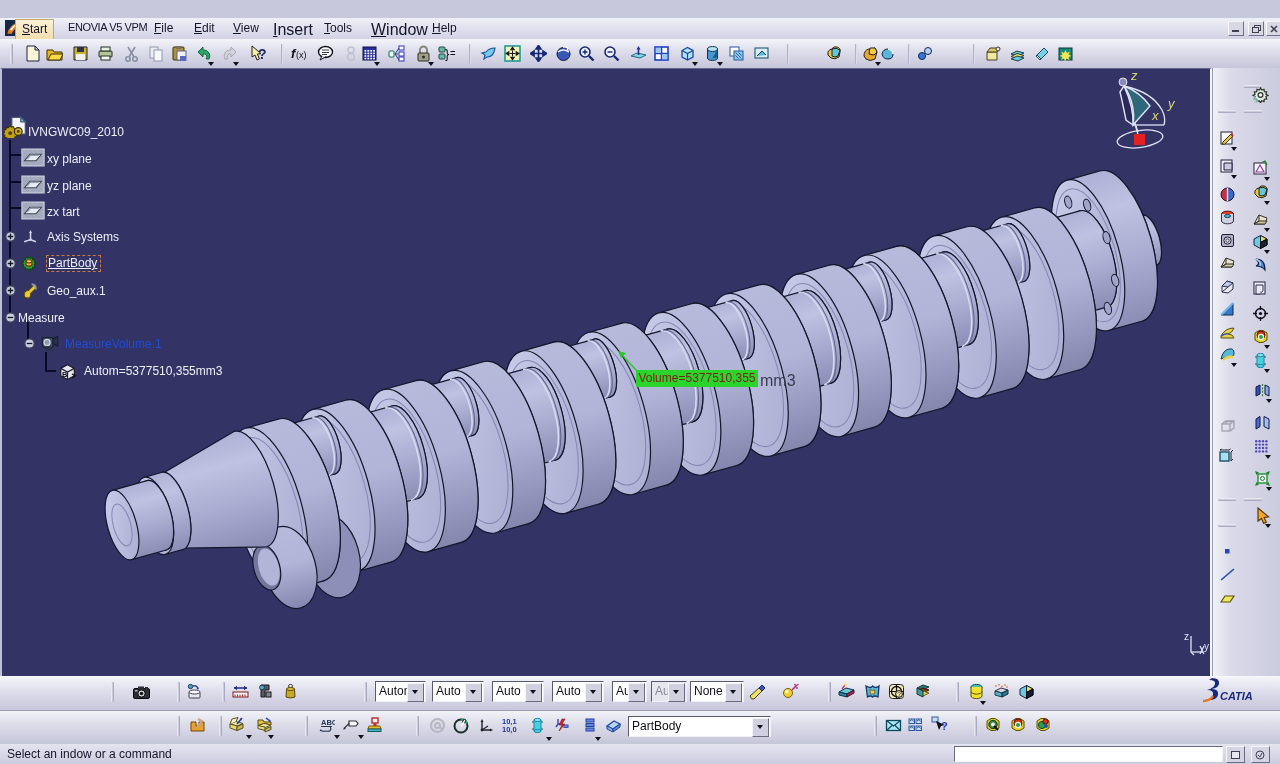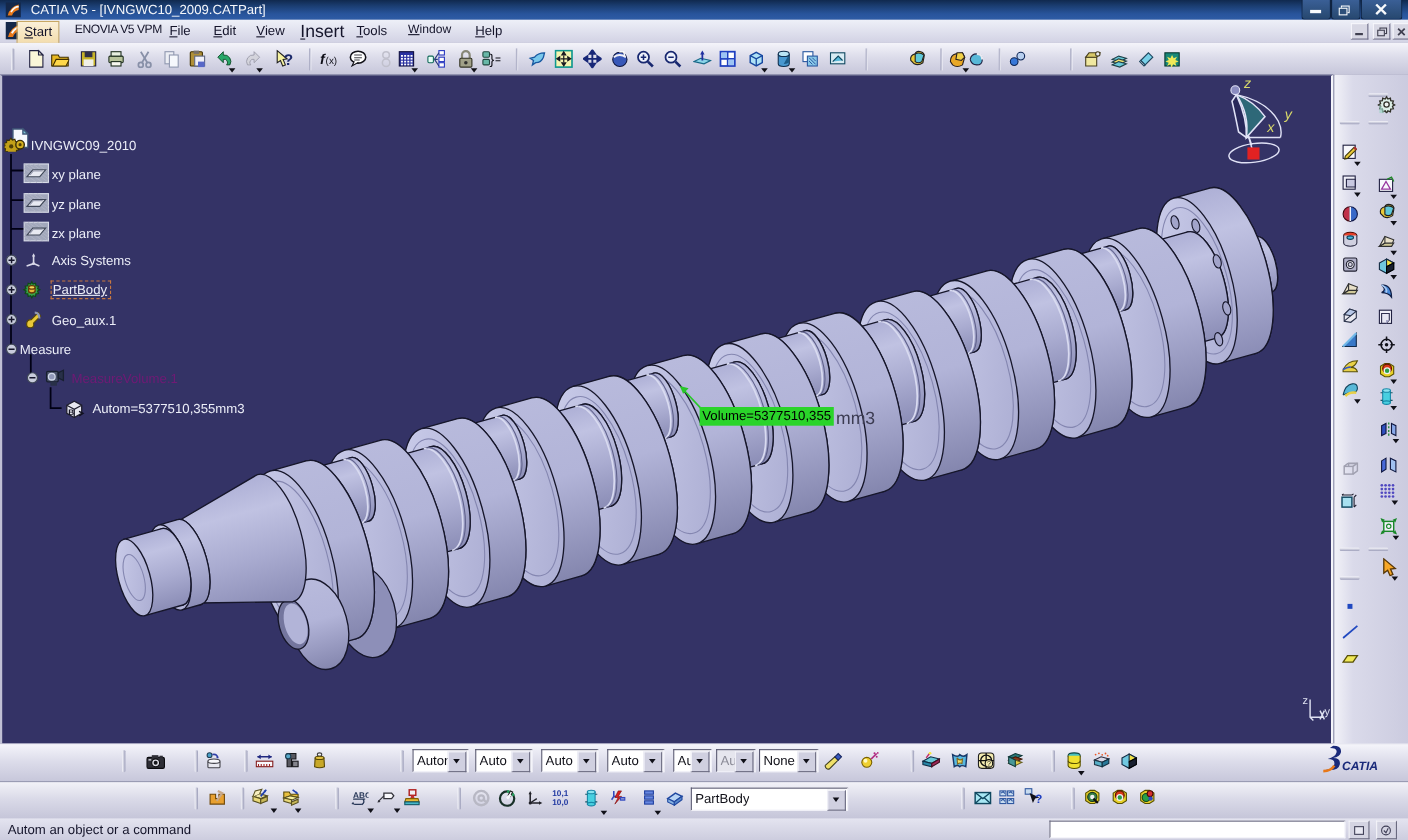--- a/index.html
+++ b/index.html
@@ -1,53 +1,33 @@
 <!DOCTYPE html>
 <html><head><meta charset="utf-8"><style>
 *{margin:0;padding:0;box-sizing:content-box}
 html,body{width:1280px;height:764px;overflow:hidden;font-family:"Liberation Sans",sans-serif}
 #root{position:relative;width:1280px;height:764px;background:#c8c8dc}
 .ic{position:absolute}
 .abs{position:absolute}
 </style></head><body>
 <div id="root">
-    <div class="abs" style="left:0;top:0;width:1280px;height:18px;background:linear-gradient(180deg,#10294e 0%,#1b3e72 30%,#28549b 70%,#2e5ca6 100%)">
-<svg class="ic" style="left:5px;top:2px" width="14" height="14" viewBox="0 0 14 14">
-        <rect width="14" height="14" fill="#14284a"></rect>
-        <path d="M2 12 Q4 4 12 2 L12 7 Q7 8 6 12 Z" fill="#e87818"></path>
-        <path d="M5 9 Q8 4 12 4" stroke="#f8f8f8" stroke-width="1.5" fill="none"></path>
-      </svg>
-<div class="abs" style="left:28px;top:2px;font-size:12px;color:#f4f6fa">CATIA V5 - [IVNGWC10_2009.CATPart]</div>
-<div class="abs" style="left:1183px;top:0;width:25px;height:17px;background:linear-gradient(180deg,#3a5f96,#27486f);border:1px solid #0f2340;border-top:none;border-radius:0 0 3px 3px">
-        <div class="abs" style="left:7px;top:9px;width:10px;height:3px;background:#f8fafc"></div>
-      </div>
-<div class="abs" style="left:1210px;top:0;width:25px;height:17px;background:linear-gradient(180deg,#3a5f96,#27486f);border:1px solid #0f2340;border-top:none;border-radius:0 0 3px 3px">
-        <div class="abs" style="left:8px;top:5px;width:6px;height:5px;border:1.6px solid #f8fafc"></div>
-        <div class="abs" style="left:6px;top:7px;width:6px;height:5px;border:1.6px solid #f8fafc;background:#2d4f79"></div>
-      </div>
-<div class="abs" style="left:1237px;top:0;width:36px;height:17px;background:linear-gradient(180deg,#3a5f96,#27486f);border:1px solid #0f2340;border-top:none;border-radius:0 0 3px 3px">
-        <svg class="ic" style="left:12px;top:3px" width="11" height="11" viewBox="0 0 10 10">
-          <path d="M1 1 L9 9 M9 1 L1 9" stroke="#f8fafc" stroke-width="2"></path>
-        </svg>
-      </div>
-</div>
     <div class="abs" style="left:0;top:18px;width:1280px;height:21px;background:linear-gradient(180deg,#eef0f8,#d2d2e4);border-bottom:1px solid #9a9cb4">
       <svg class="ic" style="left:5px;top:2px" width="16" height="16" viewBox="0 0 14 14">
         <rect width="14" height="14" fill="#14284a"></rect>
         <path d="M2 12 Q4 4 12 2 L12 7 Q7 8 6 12 Z" fill="#e87818"></path>
         <path d="M5 9 Q8 4 12 4" stroke="#f8f8f8" stroke-width="1.5" fill="none"></path>
       </svg>
       <div class="abs" style="left:15px;top:1px;height:17px;padding:2px 6px 0 6px;background:linear-gradient(180deg,#fbf0d8,#f3ddae);border:1px solid #c8a864;font-size:12px;color:#14142a"><span style="text-decoration:underline">S</span>tart</div>
       <div class="abs" style="left:62px;top:1px;height:17px;padding:2px 6px 0 6px;font-size:11px;letter-spacing:-0.4px;color:#14142a">ENOVIA V5 VPM</div>
       <div class="abs" style="left:148px;top:1px;height:17px;padding:2px 6px 0 6px;font-size:12px;color:#14142a"><span style="text-decoration:underline">F</span>ile</div>
       <div class="abs" style="left:188px;top:1px;height:17px;padding:2px 6px 0 6px;font-size:12px;color:#14142a"><span style="text-decoration:underline">E</span>dit</div>
       <div class="abs" style="left:227px;top:1px;height:17px;padding:2px 6px 0 6px;font-size:12px;color:#14142a"><span style="text-decoration:underline">V</span>iew</div>
       <div class="abs" style="left:267px;top:1px;height:17px;padding:2px 6px 0 6px;font-size:16px;color:#14142a"><span style="text-decoration:underline">I</span>nsert</div>
       <div class="abs" style="left:318px;top:1px;height:17px;padding:2px 6px 0 6px;font-size:12px;color:#14142a"><span style="text-decoration:underline">T</span>ools</div>
-      <div class="abs" style="left:365px;top:1px;height:17px;padding:2px 6px 0 6px;font-size:11px;color:#14142a"><span style="text-decoration:underline">W</span>indow</div>
+      <div class="abs" style="left:365px;top:1px;height:17px;padding:2px 6px 0 6px;font-size:16px;color:#14142a"><span style="text-decoration:underline">W</span>indow</div>
       <div class="abs" style="left:426px;top:1px;height:17px;padding:2px 6px 0 6px;font-size:12px;color:#14142a"><span style="text-decoration:underline">H</span>elp</div>
       <div class="abs" style="left:1228px;top:3px;width:14px;height:13px;background:#d8d8e4;border:1px solid;border-color:#f8f8fc #70708a #70708a #f8f8fc">
         <div class="abs" style="left:3px;top:8px;width:7px;height:2px;background:#404050"></div>
       </div>
       <div class="abs" style="left:1248px;top:3px;width:14px;height:13px;background:#d8d8e4;border:1px solid;border-color:#f8f8fc #70708a #70708a #f8f8fc">
         <div class="abs" style="left:5px;top:3px;width:5px;height:4px;border:1px solid #404050"></div>
         <div class="abs" style="left:3px;top:5px;width:5px;height:4px;border:1px solid #404050;background:#d8d8e4"></div>
       </div>
       <div class="abs" style="left:1266px;top:3px;width:14px;height:13px;background:#d8d8e4;border:1px solid;border-color:#f8f8fc #70708a #70708a #f8f8fc">
         <svg class="ic" style="left:3px;top:3px" width="8" height="8" viewBox="0 0 8 8">
@@ -526,21 +506,21 @@
       <path d="M3 12 l5 -6 h11 l-5 6 z" fill="#e8eaf2" stroke="#404858"></path>
       <path d="M5.5 10.5 l3 -3.5 h8" fill="none" stroke="#989cb0"></path>
     </svg>
     <div class="abs" style="left:47px;top:178.6px;font-size:12px;color:#eceef8;white-space:nowrap">yz plane</div>
     <svg class="ic" style="left:21px;top:201.2px" width="24" height="19" viewBox="0 0 22 18">
       <rect x="0.5" y="1" width="21" height="16" fill="#a2a8bc" stroke="#d8dce8"></rect>
       <path d="M0.5 1 l21 16 M4 1 l17.5 13 M8 1 l13.5 10 M12 1 l9.5 7 M0.5 5 l16 12 M0.5 9 l11 8 M0.5 13 l5.5 4" stroke="#b0b4c4" stroke-width="0.8"></path>
       <path d="M3 12 l5 -6 h11 l-5 6 z" fill="#e8eaf2" stroke="#404858"></path>
       <path d="M5.5 10.5 l3 -3.5 h8" fill="none" stroke="#989cb0"></path>
     </svg>
-    <div class="abs" style="left:47px;top:205.2px;font-size:12px;color:#eceef8;white-space:nowrap">zx plane</div>
+    <div class="abs" style="left:47px;top:205.2px;font-size:12px;color:#eceef8;white-space:nowrap">zx tart</div>
     <svg class="ic" style="left:5px;top:231px" width="11" height="11" viewBox="0 0 10 10">
       <circle cx="5" cy="5" r="4.2" fill="#c8ccdc" stroke="#404858"></circle>
       <g stroke="#15152a" stroke-width="1.2">
         <path d="M5 2.5 V7.5 M2.5 5 H7.5"></path>
       </g>
     </svg>
     <svg class="ic" style="left:21px;top:228px" width="18" height="18" viewBox="0 0 17 17">
       <path d="M3 13 l6 -2 M9 11 l5 2 M9 11 v-7" fill="none" stroke="#d8d8e8" stroke-width="1.4"></path>
       <path d="M9 2 l-1.4 2.8 h2.8 z" fill="#d8d8e8"></path>
       <circle cx="9" cy="11" r="1.2" fill="#d8d8e8"></circle>
@@ -584,33 +564,33 @@
       <g stroke="#15152a" stroke-width="1.2">
         <path d="M2.5 5 H7.5"></path>
       </g>
     </svg>
     <svg class="ic" style="left:40px;top:333px" width="20" height="20" viewBox="0 0 17 17">
       <rect x="2" y="4" width="9" height="8" rx="1" fill="#485068" stroke="#182030"></rect>
       <circle cx="6" cy="8" r="2.6" fill="#9098b8" stroke="#d0d8e8"></circle>
       <path d="M11 5 l4 -2 v8 l-4 -2 z" fill="#283048" stroke="#182030"></path>
       <rect x="5" y="12" width="5" height="3" fill="#283048"></rect>
     </svg>
-    <div class="abs" style="left:65px;top:337px;font-size:12px;color:#701a75;white-space:nowrap">MeasureVolume.1</div>
+    <div class="abs" style="left:65px;top:337px;font-size:12px;color:#1d4ed8;white-space:nowrap">MeasureVolume.1</div>
     <svg class="ic" style="left:57px;top:361px" width="21" height="21" viewBox="0 0 17 17">
       <path d="M3 6 l5.5 -3 5.5 3 v6 l-5.5 3 -5.5 -3 z" fill="#e8e8f0" stroke="#202030"></path>
       <path d="M3 6 l5.5 3 5.5 -3 M8.5 9 v6" fill="none" stroke="#202030"></path>
       <text x="4" y="13" font-size="6" font-weight="bold" fill="#101020">B</text>
       <path d="M12 10.5 l3 1.5 -2.8 1.8" fill="none" stroke="#101020"></path>
     </svg>
     <div class="abs" style="left:84px;top:364px;font-size:12px;color:#eceef8;white-space:nowrap">Autom=5377510,355mm3</div>
     <svg class="ic" style="left:605px;top:345px" width="40" height="30" viewBox="0 0 40 30">
       <path d="M32 26 L17 10" stroke="#28c828" stroke-width="1.5"></path>
       <path d="M13 6 l8 2 -5 5 z" fill="#28c828"></path>
     </svg>
-    <div class="abs" style="left:636px;top:370px;width:122px;height:16px;background:#2ad42a;color:#000000;font-size:12px;padding-top:1px;text-align:center">Volume=5377510,355</div>
+    <div class="abs" style="left:636px;top:370px;width:122px;height:16px;background:#2ad42a;color:#7f1d1d;font-size:12px;padding-top:1px;text-align:center">Volume=5377510,355</div>
     <div class="abs" style="left:760px;top:372px;font-size:16px;color:#3c3c52">mm3</div>
     <div class="abs" style="left:1212px;top:68px;width:68px;height:608px;background:linear-gradient(90deg,#f2f2f8 0%,#dadaea 25%,#cbcbdf 100%);border-left:1px solid #9a9cb4"></div>
     <div style="position:absolute;left:1244px;top:85px;width:18px;height:3px;background:linear-gradient(180deg,#f8f8fc,#9a9cb8);border-radius:1px"></div>
     <svg class="ic" style="left:1252px;top:86px" width="17" height="17" viewBox="0 0 17 17">
       <g fill="#dceee6" stroke="#303028" stroke-width="1.2">
         <path d="M8.5 2 l1.2 2 2.3 -0.8 0.3 2.4 2.4 0.3 -0.8 2.3 2 1.2 -2 1.2 0.8 2.3 -2.4 0.3 -0.3 2.4 -2.3 -0.8 -1.2 2 -1.2 -2 -2.3 0.8 -0.3 -2.4 -2.4 -0.3 0.8 -2.3 -2 -1.2 2 -1.2 -0.8 -2.3 2.4 -0.3 0.3 -2.4 2.3 0.8 z"></path>
         <circle cx="8.5" cy="9" r="2.4" fill="#eef4f0"></circle>
       </g>
       <path d="M2 9 l4 5 v3 h-4 z" fill="#9ed4c4" stroke="none" opacity="0.7"></path>
     </svg>
@@ -1071,21 +1051,21 @@
       <circle cx="8" cy="9" r="3.6" fill="#28a048" stroke="#104820"></circle>
       <circle cx="11.5" cy="5.5" r="2.6" fill="#d83030" stroke="#500808"></circle>
       <circle cx="12" cy="10" r="2" fill="#3048c0"></circle>
     </svg>
     <svg class="ic" style="left:1198px;top:676px" width="70" height="30" viewBox="0 0 70 30">
 <path d="M14 2 Q22 2 21 8 Q20 12 14 13 Q21 13 20 19 Q19 24 11 24 L7 24 Q14 23 15 19 Q16 14 9 14 Q16 12 17 8 Q18 4 11 4 Z" fill="#1a2a7a"></path>
 <path d="M5 25 Q12 25 15 20" stroke="#e87818" stroke-width="2.4" fill="none"></path>
 <text x="22" y="24" font-size="11" font-weight="bold" font-style="italic" fill="#1a2a7a">CATIA</text>
     </svg>
     <div class="abs" style="left:0;top:744px;width:1280px;height:20px;background:linear-gradient(180deg,#e4e4f0,#ccccde)">
-<div class="abs" style="left:7px;top:3px;font-size:12px;color:#14142a">Autom an object or a command</div>
+<div class="abs" style="left:7px;top:3px;font-size:12px;color:#14142a">Select an indow or a command</div>
 <div class="abs" style="left:954px;top:2px;width:267px;height:14px;background:#ffffff;border:1px solid;border-color:#6a6a80 #f4f4fa #f4f4fa #6a6a80"></div>
 <div class="abs" style="left:1226px;top:2px;width:17px;height:15px;background:#d4d4e2;border:1px solid;border-color:#f4f4fa #6a6a80 #6a6a80 #f4f4fa">
         <div class="abs" style="left:4px;top:4px;width:7px;height:6px;border:1px solid #404058;background:#e8e8f2"></div>
       </div>
 <div class="abs" style="left:1251px;top:2px;width:17px;height:15px;background:#d4d4e2;border:1px solid;border-color:#f4f4fa #6a6a80 #6a6a80 #f4f4fa">
         <svg class="ic" style="left:3px;top:3px" width="10" height="10" viewBox="0 0 10 10">
           <circle cx="5" cy="5" r="4" fill="none" stroke="#404058"></circle>
           <path d="M3 5 l2 2 2 -4" fill="none" stroke="#404058"></path>
         </svg>
       </div>

